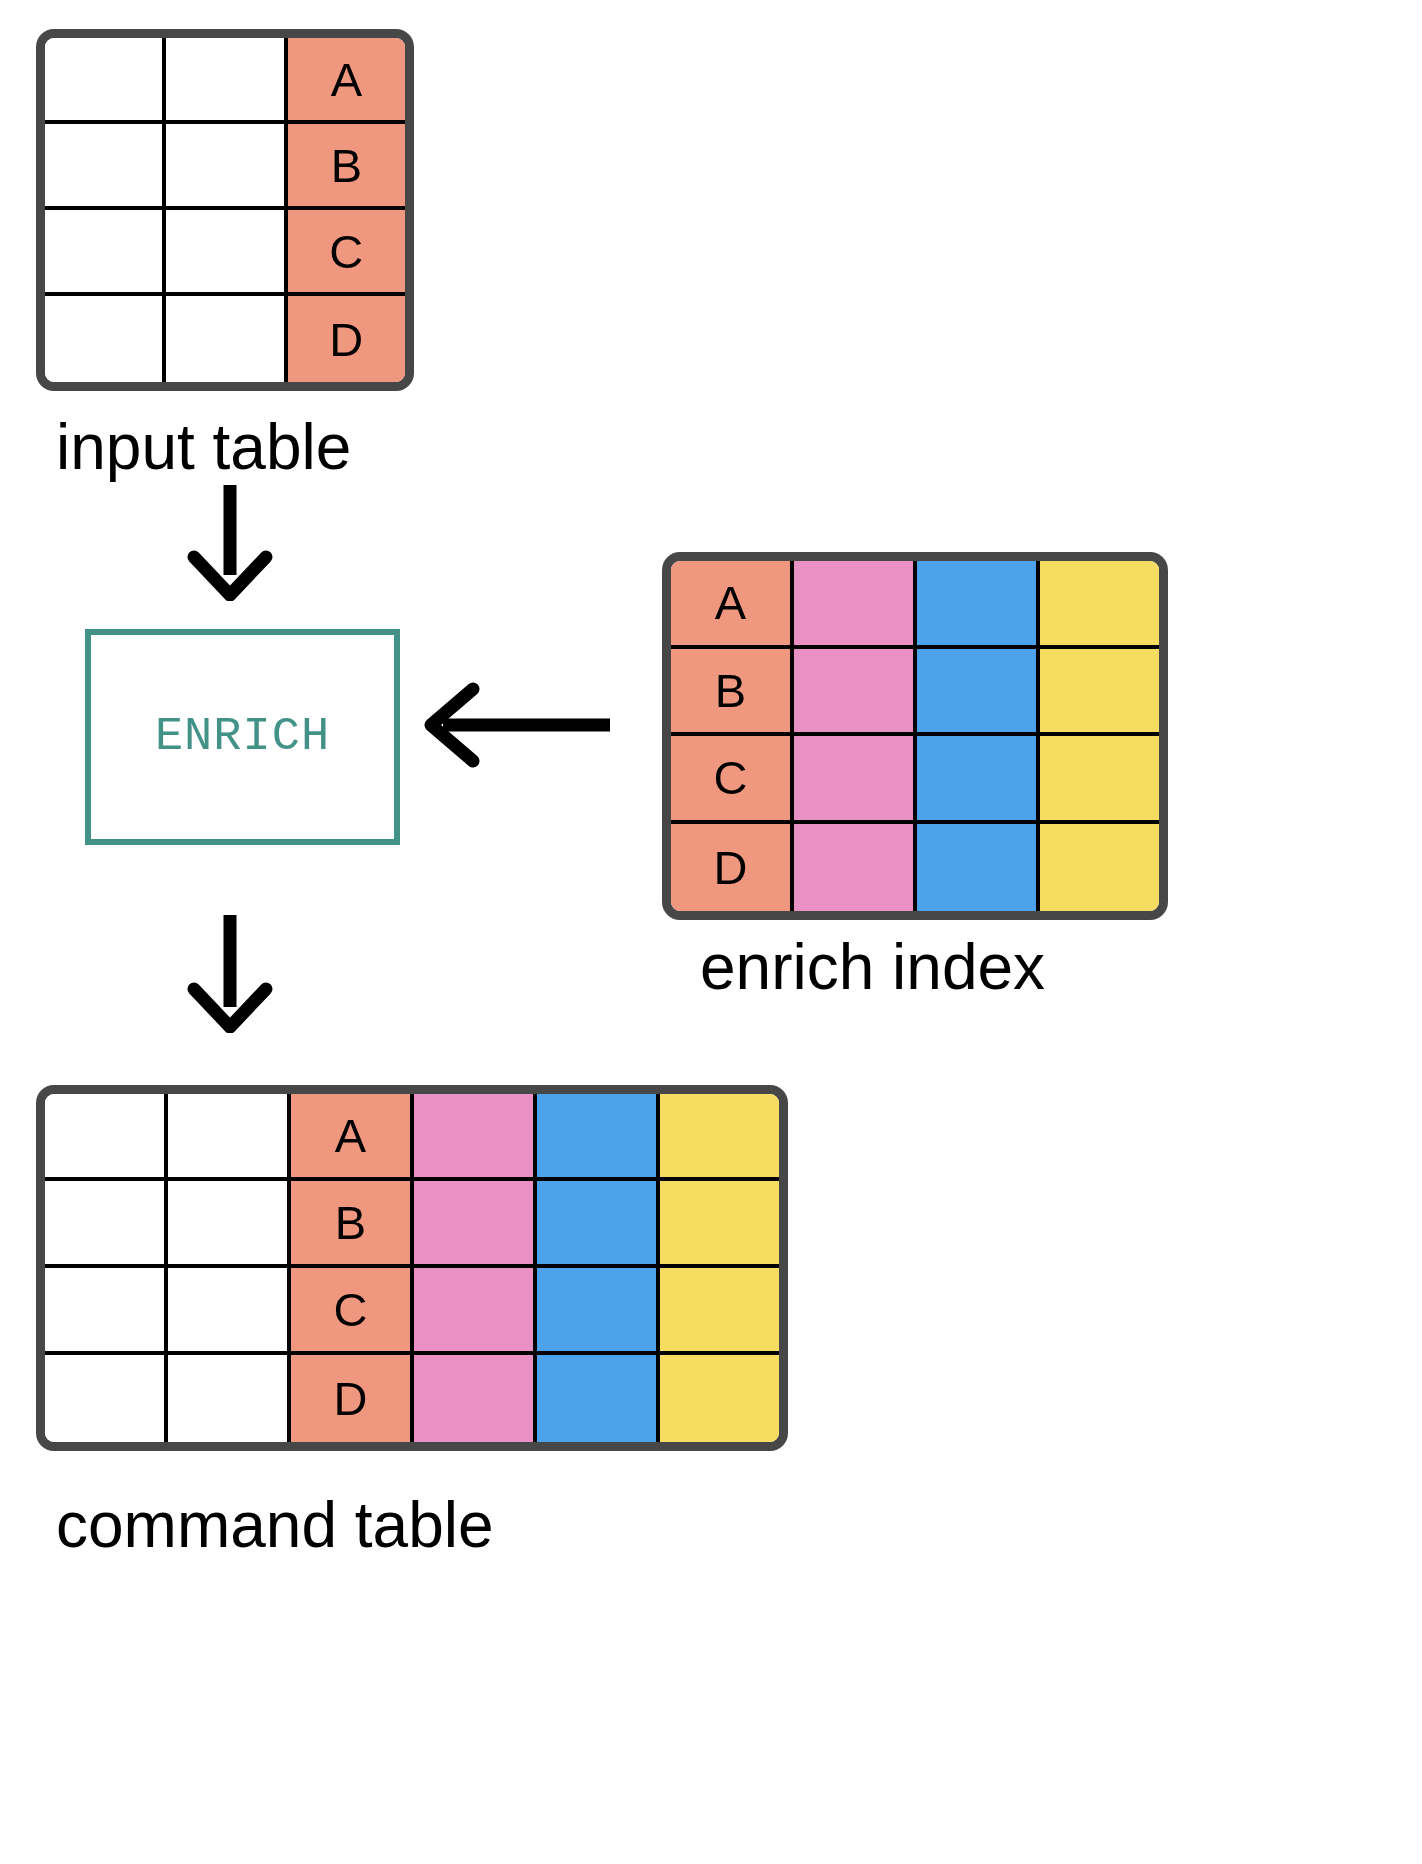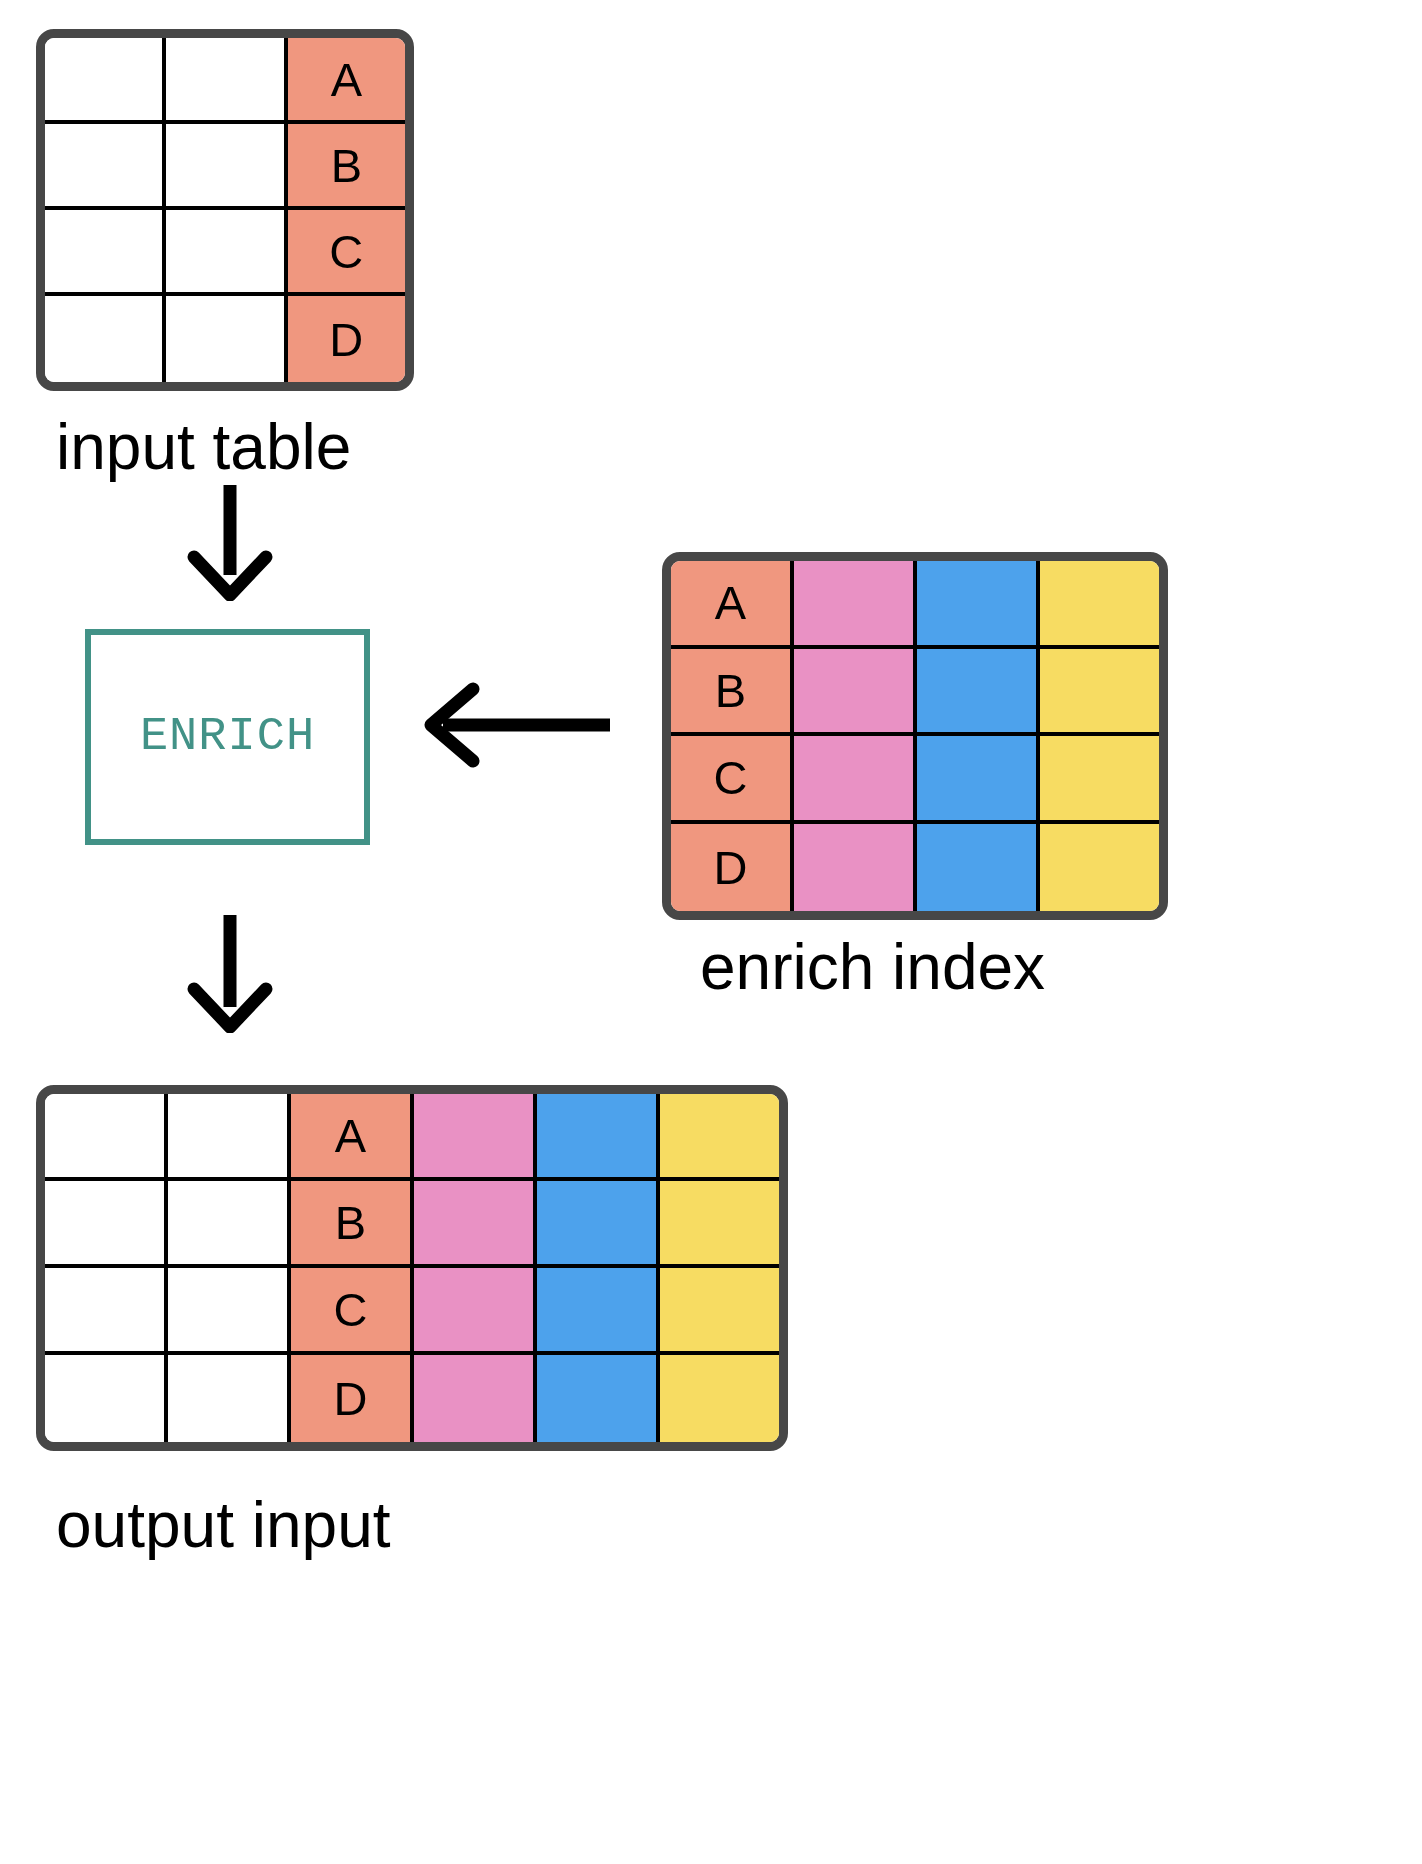--- a/index.html
+++ b/index.html
@@ -87,21 +87,21 @@
   }
   #input-table-label  { left: 56px;  top: 412px; }
   #enrich-index-label { left: 700px; top: 932px; }
   #output-table-label { left: 56px;  top: 1490px; }
 
   
   #enrich-command-box {
     position: absolute;
     left: 85px;
     top: 629px;
-    width: 285px;
+    width: 315px;
     height: 216px;
     box-sizing: border-box;
     border: 6px solid #429287;
     background: #ffffff;
     display: flex;
     flex-direction: column;
     align-items: center;
     justify-content: center;
     gap: 4px;
   }
@@ -226,13 +226,13 @@
     </div>
     <div class="trow">
       <div class="tcell c-white"></div>
       <div class="tcell c-white"></div>
       <div class="tcell c-salmon">D</div>
       <div class="tcell c-pink"></div>
       <div class="tcell c-blue"></div>
       <div class="tcell c-yellow"></div>
     </div>
   </div>
-<div class="label" id="output-table-label">output input</div>
+<div class="label" id="output-table-label">command table</div>
 
 </body></html>

